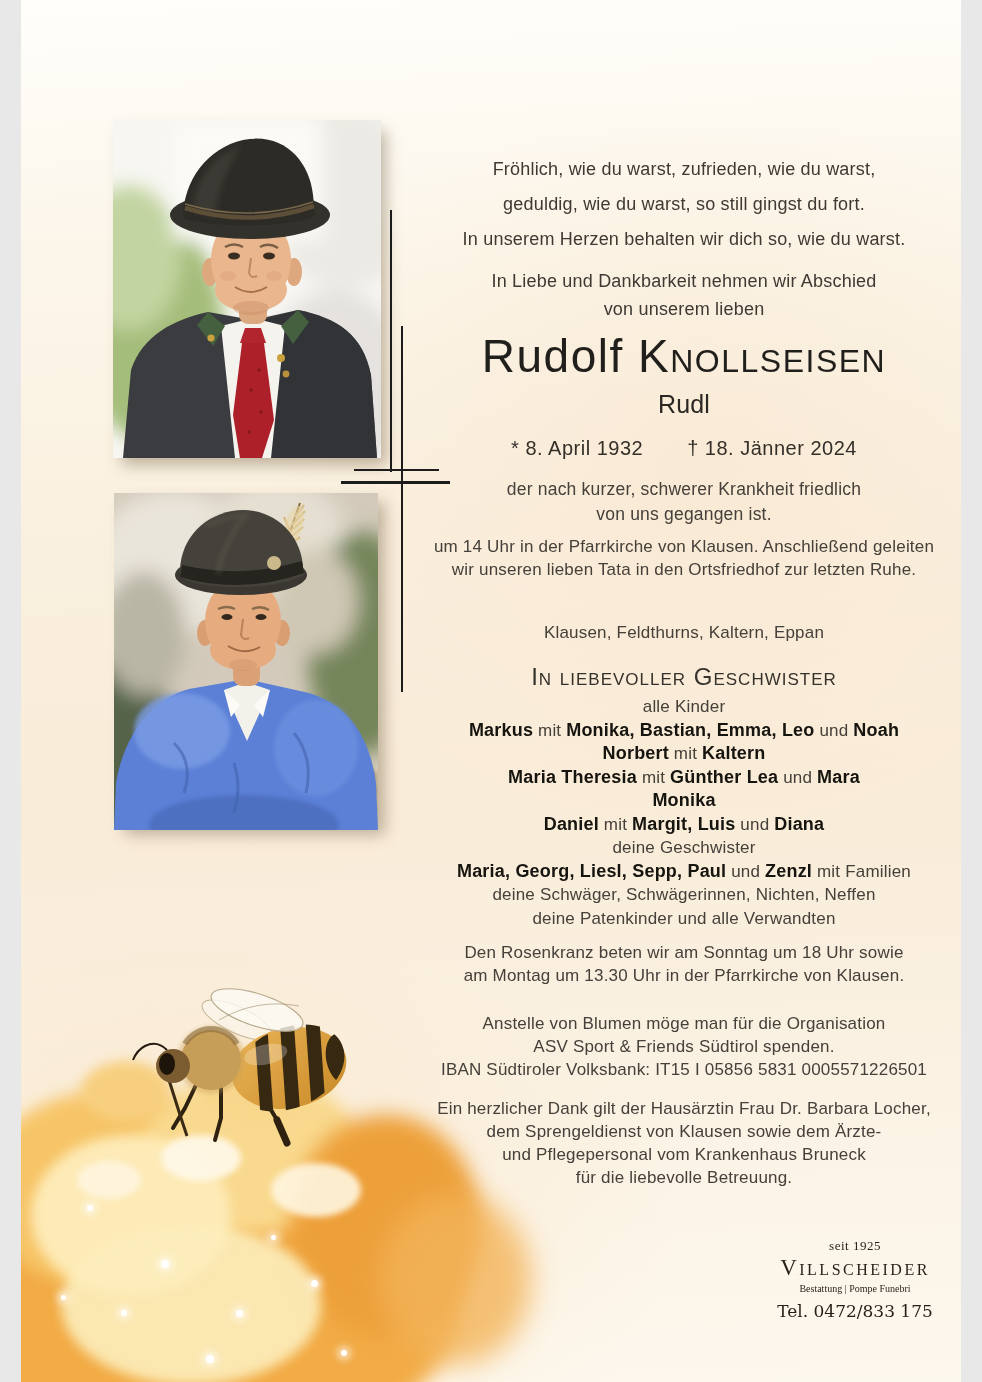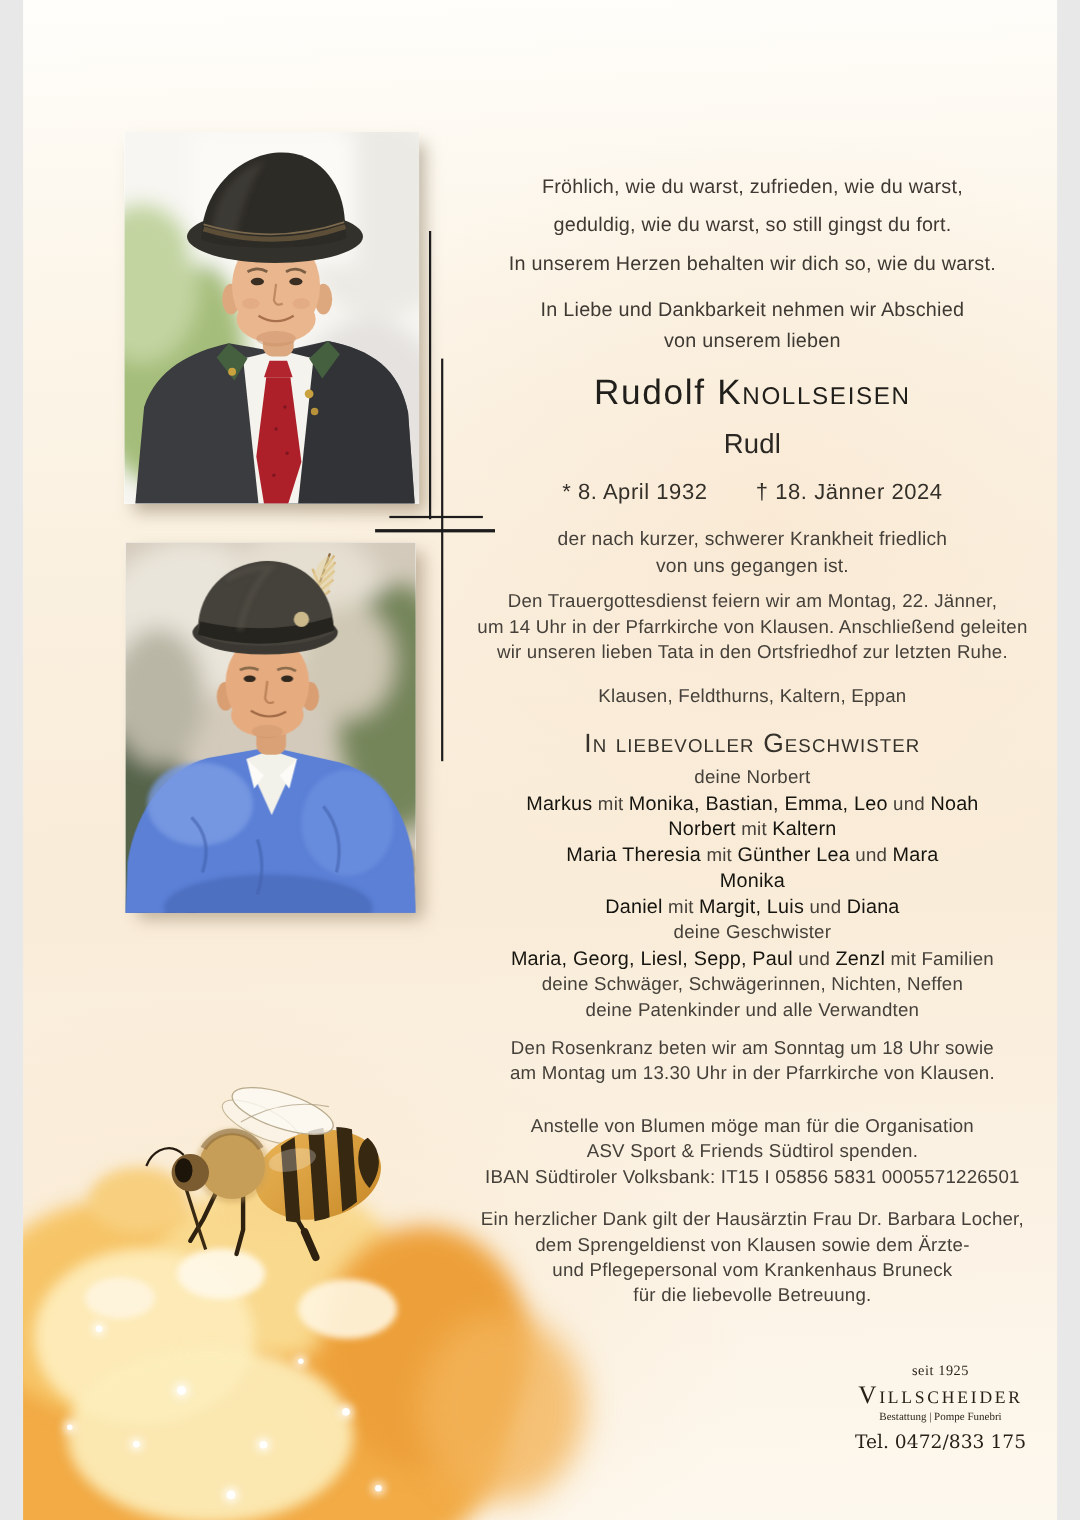--- a/index.html
+++ b/index.html
@@ -13,31 +13,31 @@
     content:"";position:absolute;inset:0;pointer-events:none;
     background:
       radial-gradient(ellipse 620px 520px at 72% 34%, rgba(248,228,204,.55), rgba(248,228,204,0) 70%),
       radial-gradient(ellipse 700px 450px at 18% 88%, rgba(247,214,160,.30), rgba(247,214,160,0) 70%);
   }
   
   .t{position:absolute;left:380px;width:566px;text-align:center;color:#45403a;
      font-size:17px;line-height:23px;letter-spacing:.2px;}
   .quote{top:152px;font-size:18px;line-height:35px;color:#3e3933;}
   .intro{top:267px;font-size:18px;line-height:28px;color:#3e3933;}
-  .name{top:329px;font-size:32px;line-height:54px;color:#211f1b;letter-spacing:1.5px;}
+  .name{top:329px;font-size:46px;line-height:54px;color:#211f1b;letter-spacing:1.5px;}
   .sc{font-variant:small-caps;}
   .nickname{top:393px;font-size:25px;color:#2b2823;}
   .dates{top:437px;font-size:20px;color:#332f29;letter-spacing:.5px;}
   .dates .birth{margin-right:44px;}
   .passing{top:477px;line-height:25px;font-size:17.5px;}
   .service{top:535px;}
   .places{top:621px;}
   .memory-heading{top:665px;font-size:24px;font-variant:small-caps;letter-spacing:1px;color:#35312b;}
   .family{top:695px;line-height:23.5px;}
-  .family b{font-weight:400;color:#16140f;font-size:18px;}
+  .family b{font-weight:700;color:#16140f;font-size:18px;}
   .rosary{top:941px;}
   .donation{top:1012px;}
   .thanks{top:1097px;}
   
   .photo{position:absolute;background:#fff;overflow:hidden;}
   .photo svg{display:block;}
   .photo1{left:92px;top:120px;width:268px;height:338px;box-shadow:7px 9px 14px -2px rgba(100,80,50,.40);}
   .photo2{left:93px;top:493px;width:264px;height:337px;box-shadow:9px 7px 14px -2px rgba(100,80,50,.38);}
   
   .cross-line{position:absolute;background:#1c1c1c;}
@@ -212,31 +212,30 @@
   <div class="t dates">
     <span class="birth">* 8. April 1932</span><span>† 18. Jänner 2024</span>
   </div>
 
   <div class="t passing">
     <div>der nach kurzer, schwerer Krankheit friedlich</div>
     <div>von uns gegangen ist.</div>
   </div>
 
   <div class="t service">
-    <div>Den Trauergottesdienst feiern wir am Montag, 22. Jänner,</div>
     <div>um 14 Uhr in der Pfarrkirche von Klausen. Anschließend geleiten</div>
     <div>wir unseren lieben Tata in den Ortsfriedhof zur letzten Ruhe.</div>
   </div>
 
   <div class="t places">Klausen, Feldthurns, Kaltern, Eppan</div>
 
   <div class="t memory-heading">In liebevoller Geschwister</div>
 
   <div class="t family">
-    <div><span>deine Norbert</span></div>
+    <div><span>alle Kinder</span></div>
     <div><b>Markus</b><span> mit </span><b>Monika, Bastian, Emma, Leo</b><span> und </span><b>Noah</b></div>
     <div><b>Norbert</b><span> mit </span><b>Kaltern</b></div>
     <div><b>Maria Theresia</b><span> mit </span><b>Günther Lea</b><span> und </span><b>Mara</b></div>
     <div><b>Monika</b></div>
     <div><b>Daniel</b><span> mit </span><b>Margit, Luis</b><span> und </span><b>Diana</b></div>
     <div><span>deine Geschwister</span></div>
     <div><b>Maria, Georg, Liesl, Sepp, Paul</b><span> und </span><b>Zenzl</b><span> mit Familien</span></div>
     <div><span>deine Schwäger, Schwägerinnen, Nichten, Neffen</span></div>
     <div><span>deine Patenkinder und alle Verwandten</span></div>
   </div>

